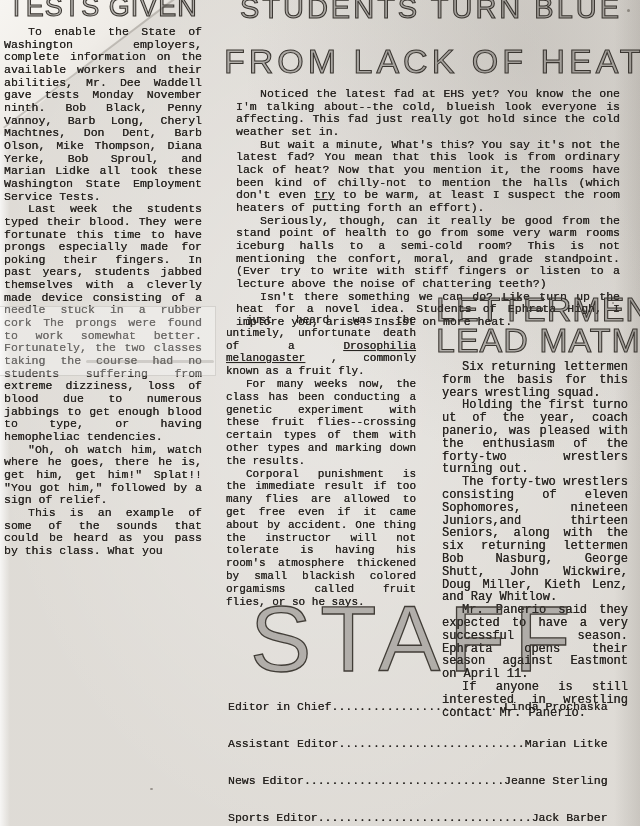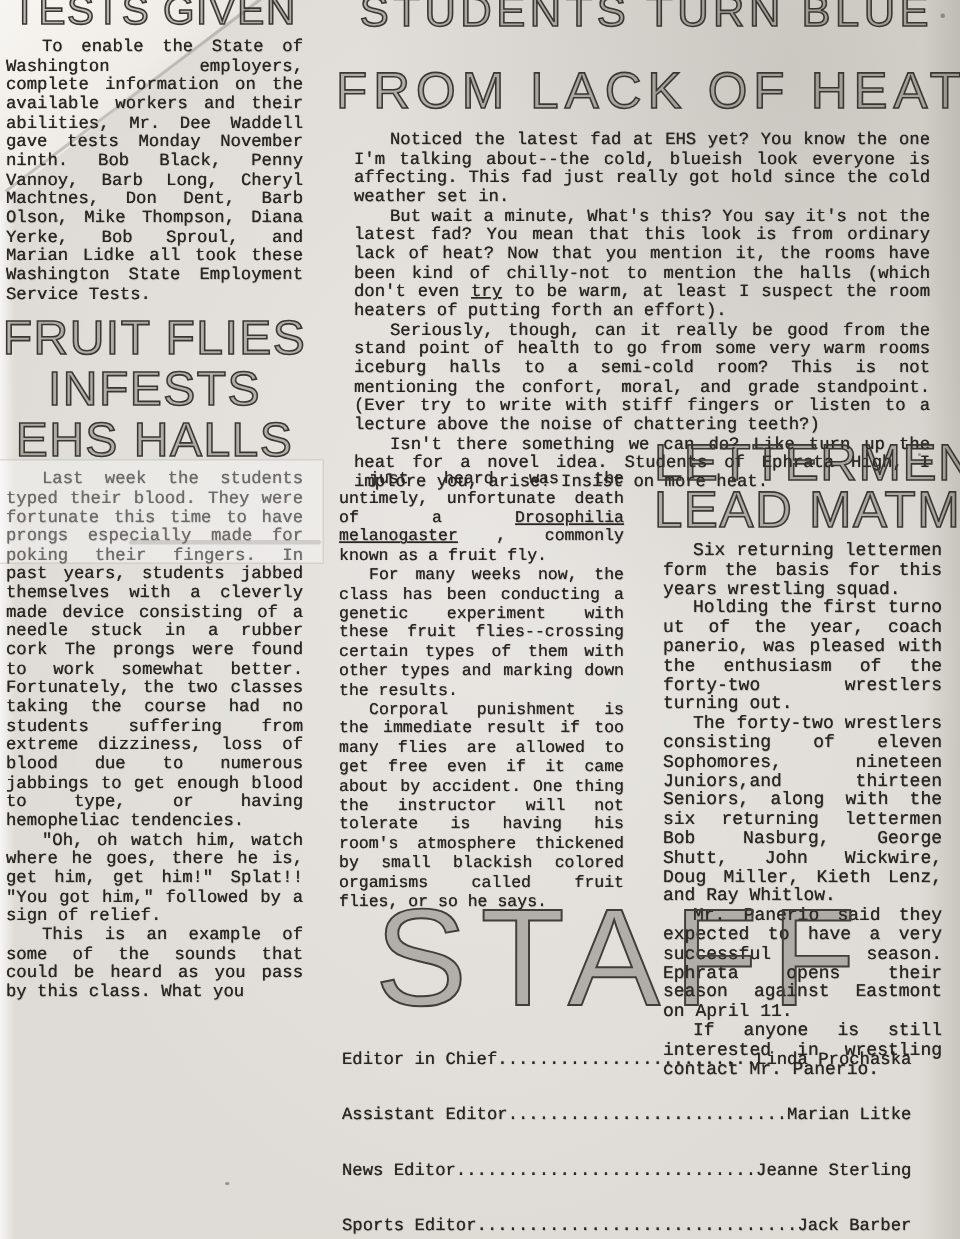--- a/index.html
+++ b/index.html
@@ -83,25 +83,20 @@
 <div id="fold"></div>
 <div id="crease"></div>
 
 <div id="left-col">
   <div id="tests-headline" class="headline">
     <div>TESTS GIVEN</div>
   </div>
   <div id="left-body-1" class="body-text ink">
     <p>To enable the State of Washington employers, complete information on the available workers and their abilities, Mr. Dee Waddell gave tests Monday November ninth. Bob Black, Penny Vannoy, Barb Long, Cheryl Machtnes, Don Dent, Barb Olson, Mike Thompson, Diana Yerke, Bob Sproul, and Marian Lidke all took these Washington State Employment Service Tests.</p>
   </div>
-  <div id="fruit-headline" class="headline">
-    <div>FRUIT FLIES</div>
-    <div>INFESTS</div>
-    <div>EHS HALLS</div>
-  </div>
   <div id="left-body-2" class="body-text ink">
     <p>Last week the students typed their blood. They were fortunate this time to have prongs especially made for poking their fingers. In past years, students jabbed themselves with a cleverly made device consisting of a needle stuck in a rubber cork The prongs were found to work somewhat better. Fortunately, the two classes taking the course had no students suffering from extreme dizziness, loss of blood due to numerous jabbings to get enough blood to type, or having hemopheliac tendencies.</p>
     <p>"Oh, oh watch him, watch where he goes, there he is, get him, get him!" Splat!! "You got him," followed by a sign of relief.</p>
     <p>This is an example of some of the sounds that could be heard as you pass by this class. What you</p>
   </div>
 </div>
 
 <div id="paste-box"></div>
 <div id="smudge"></div>
 

